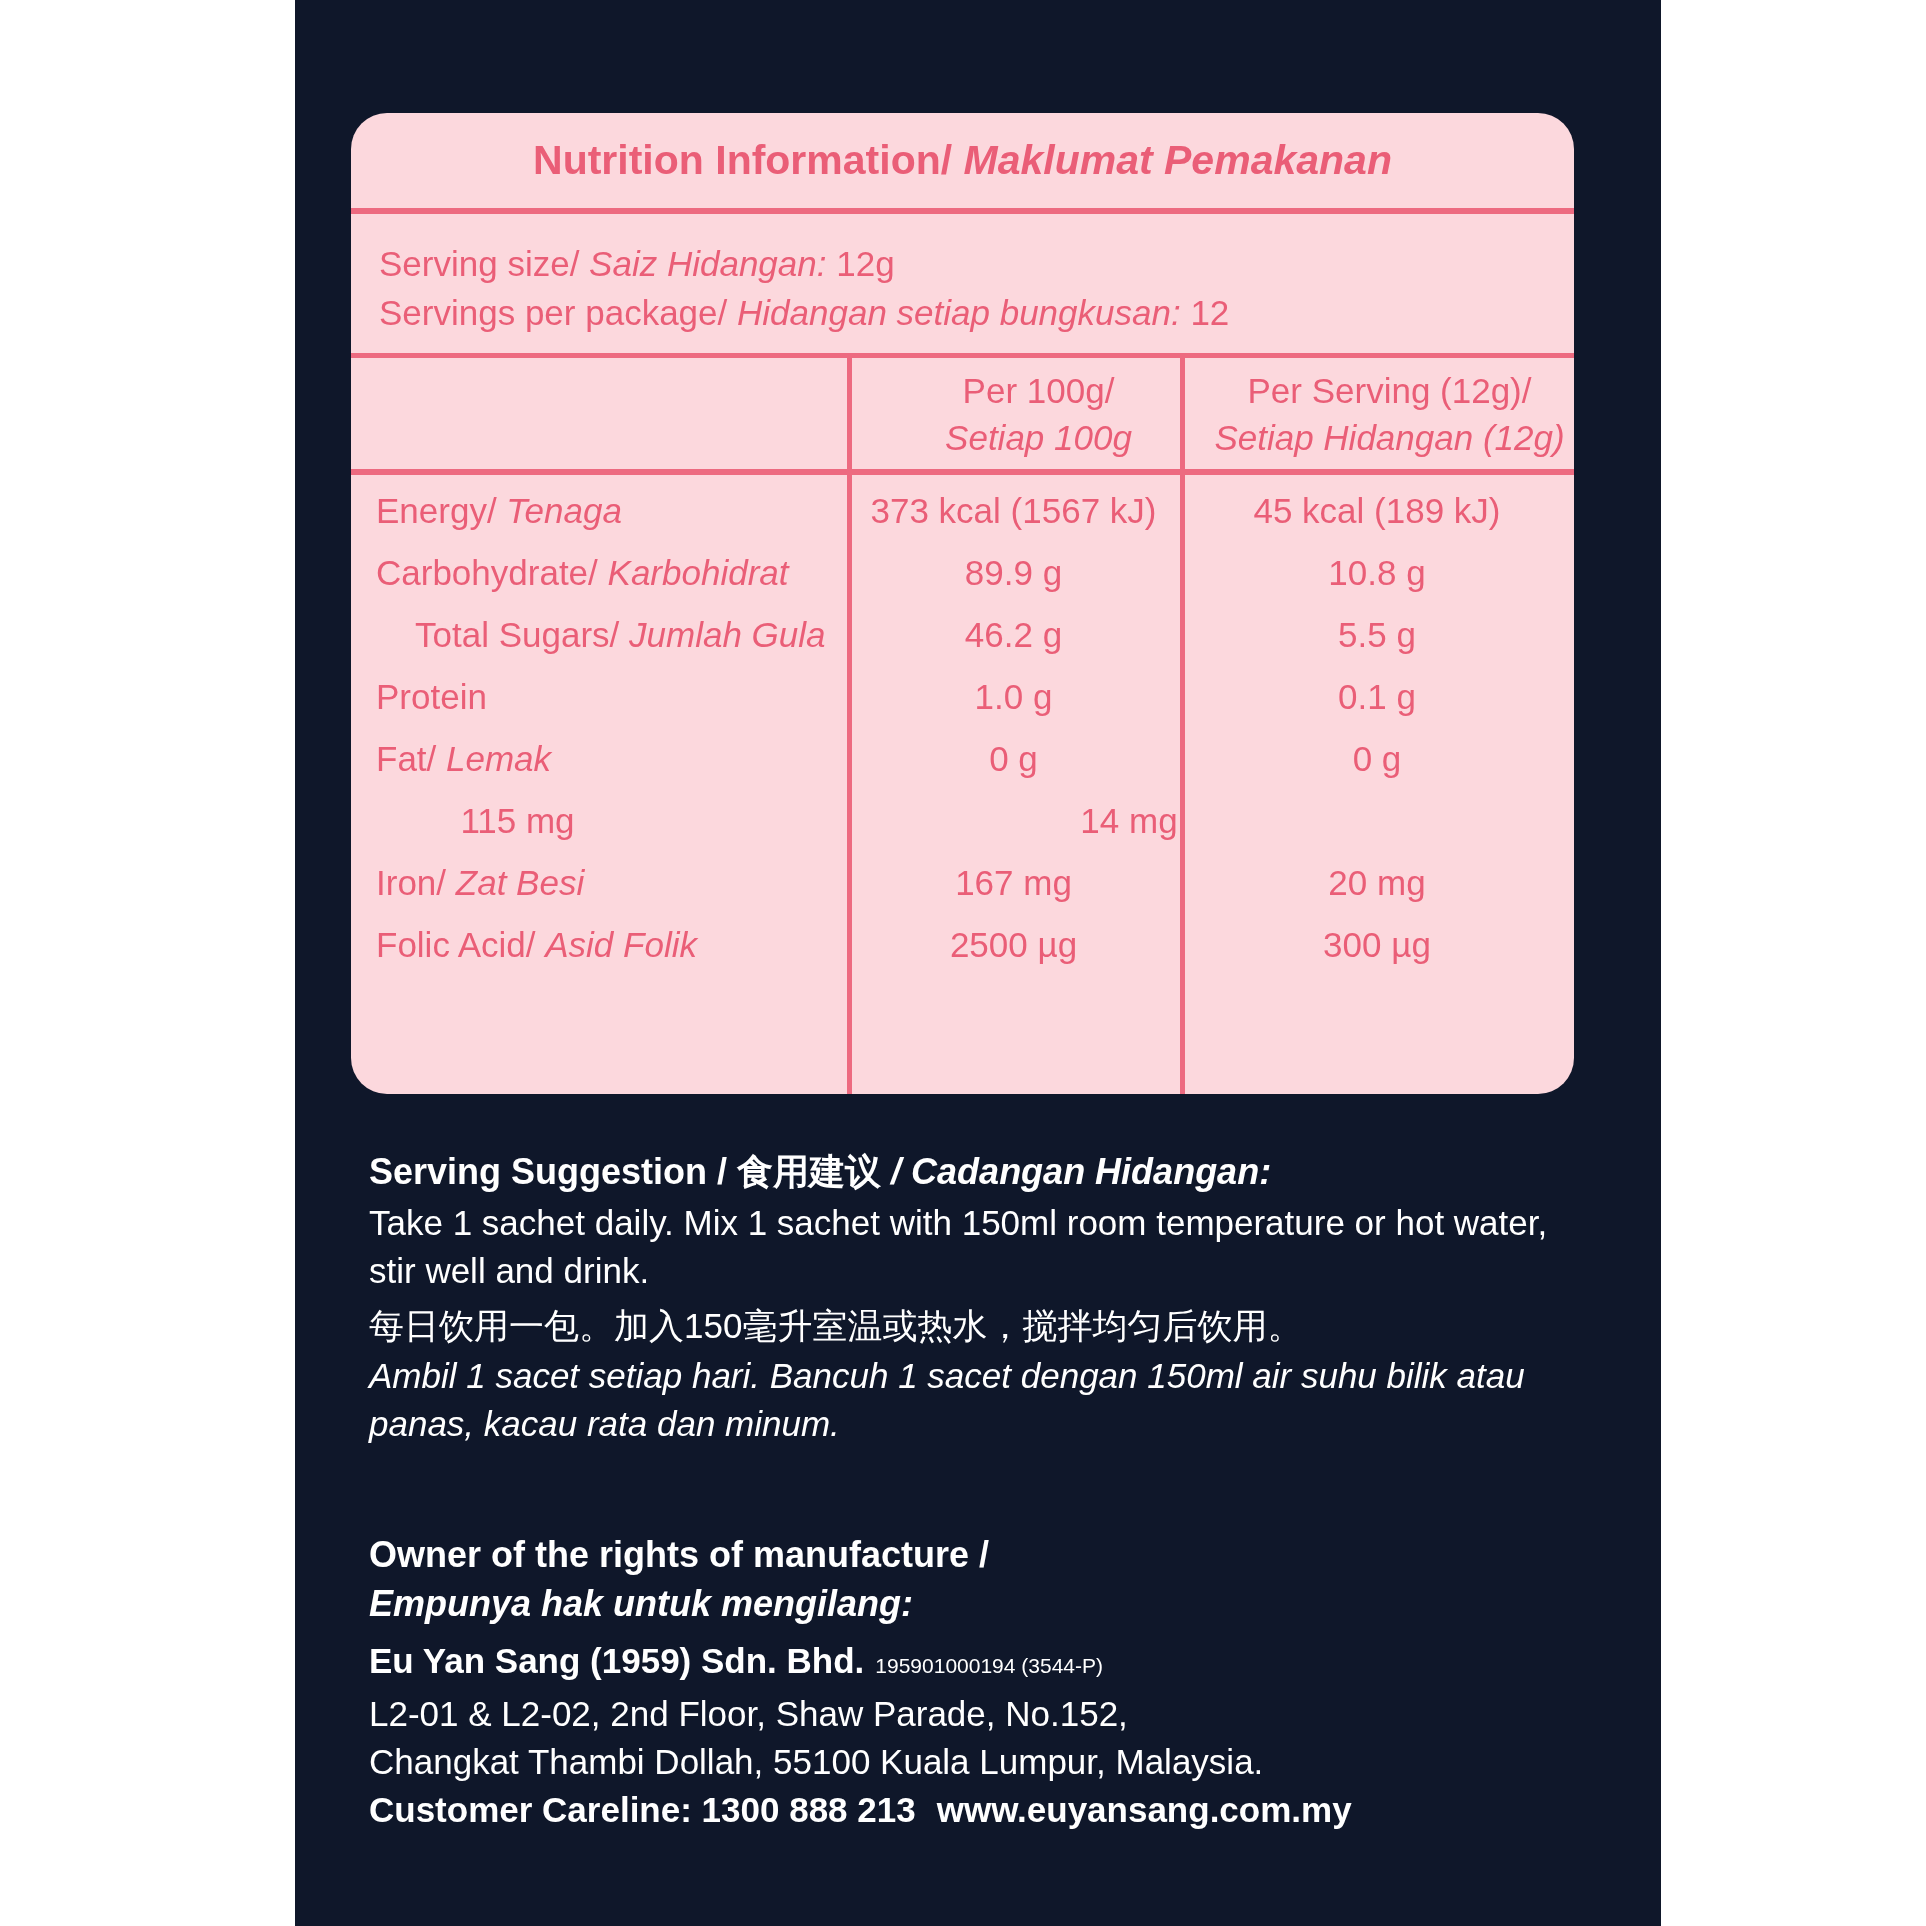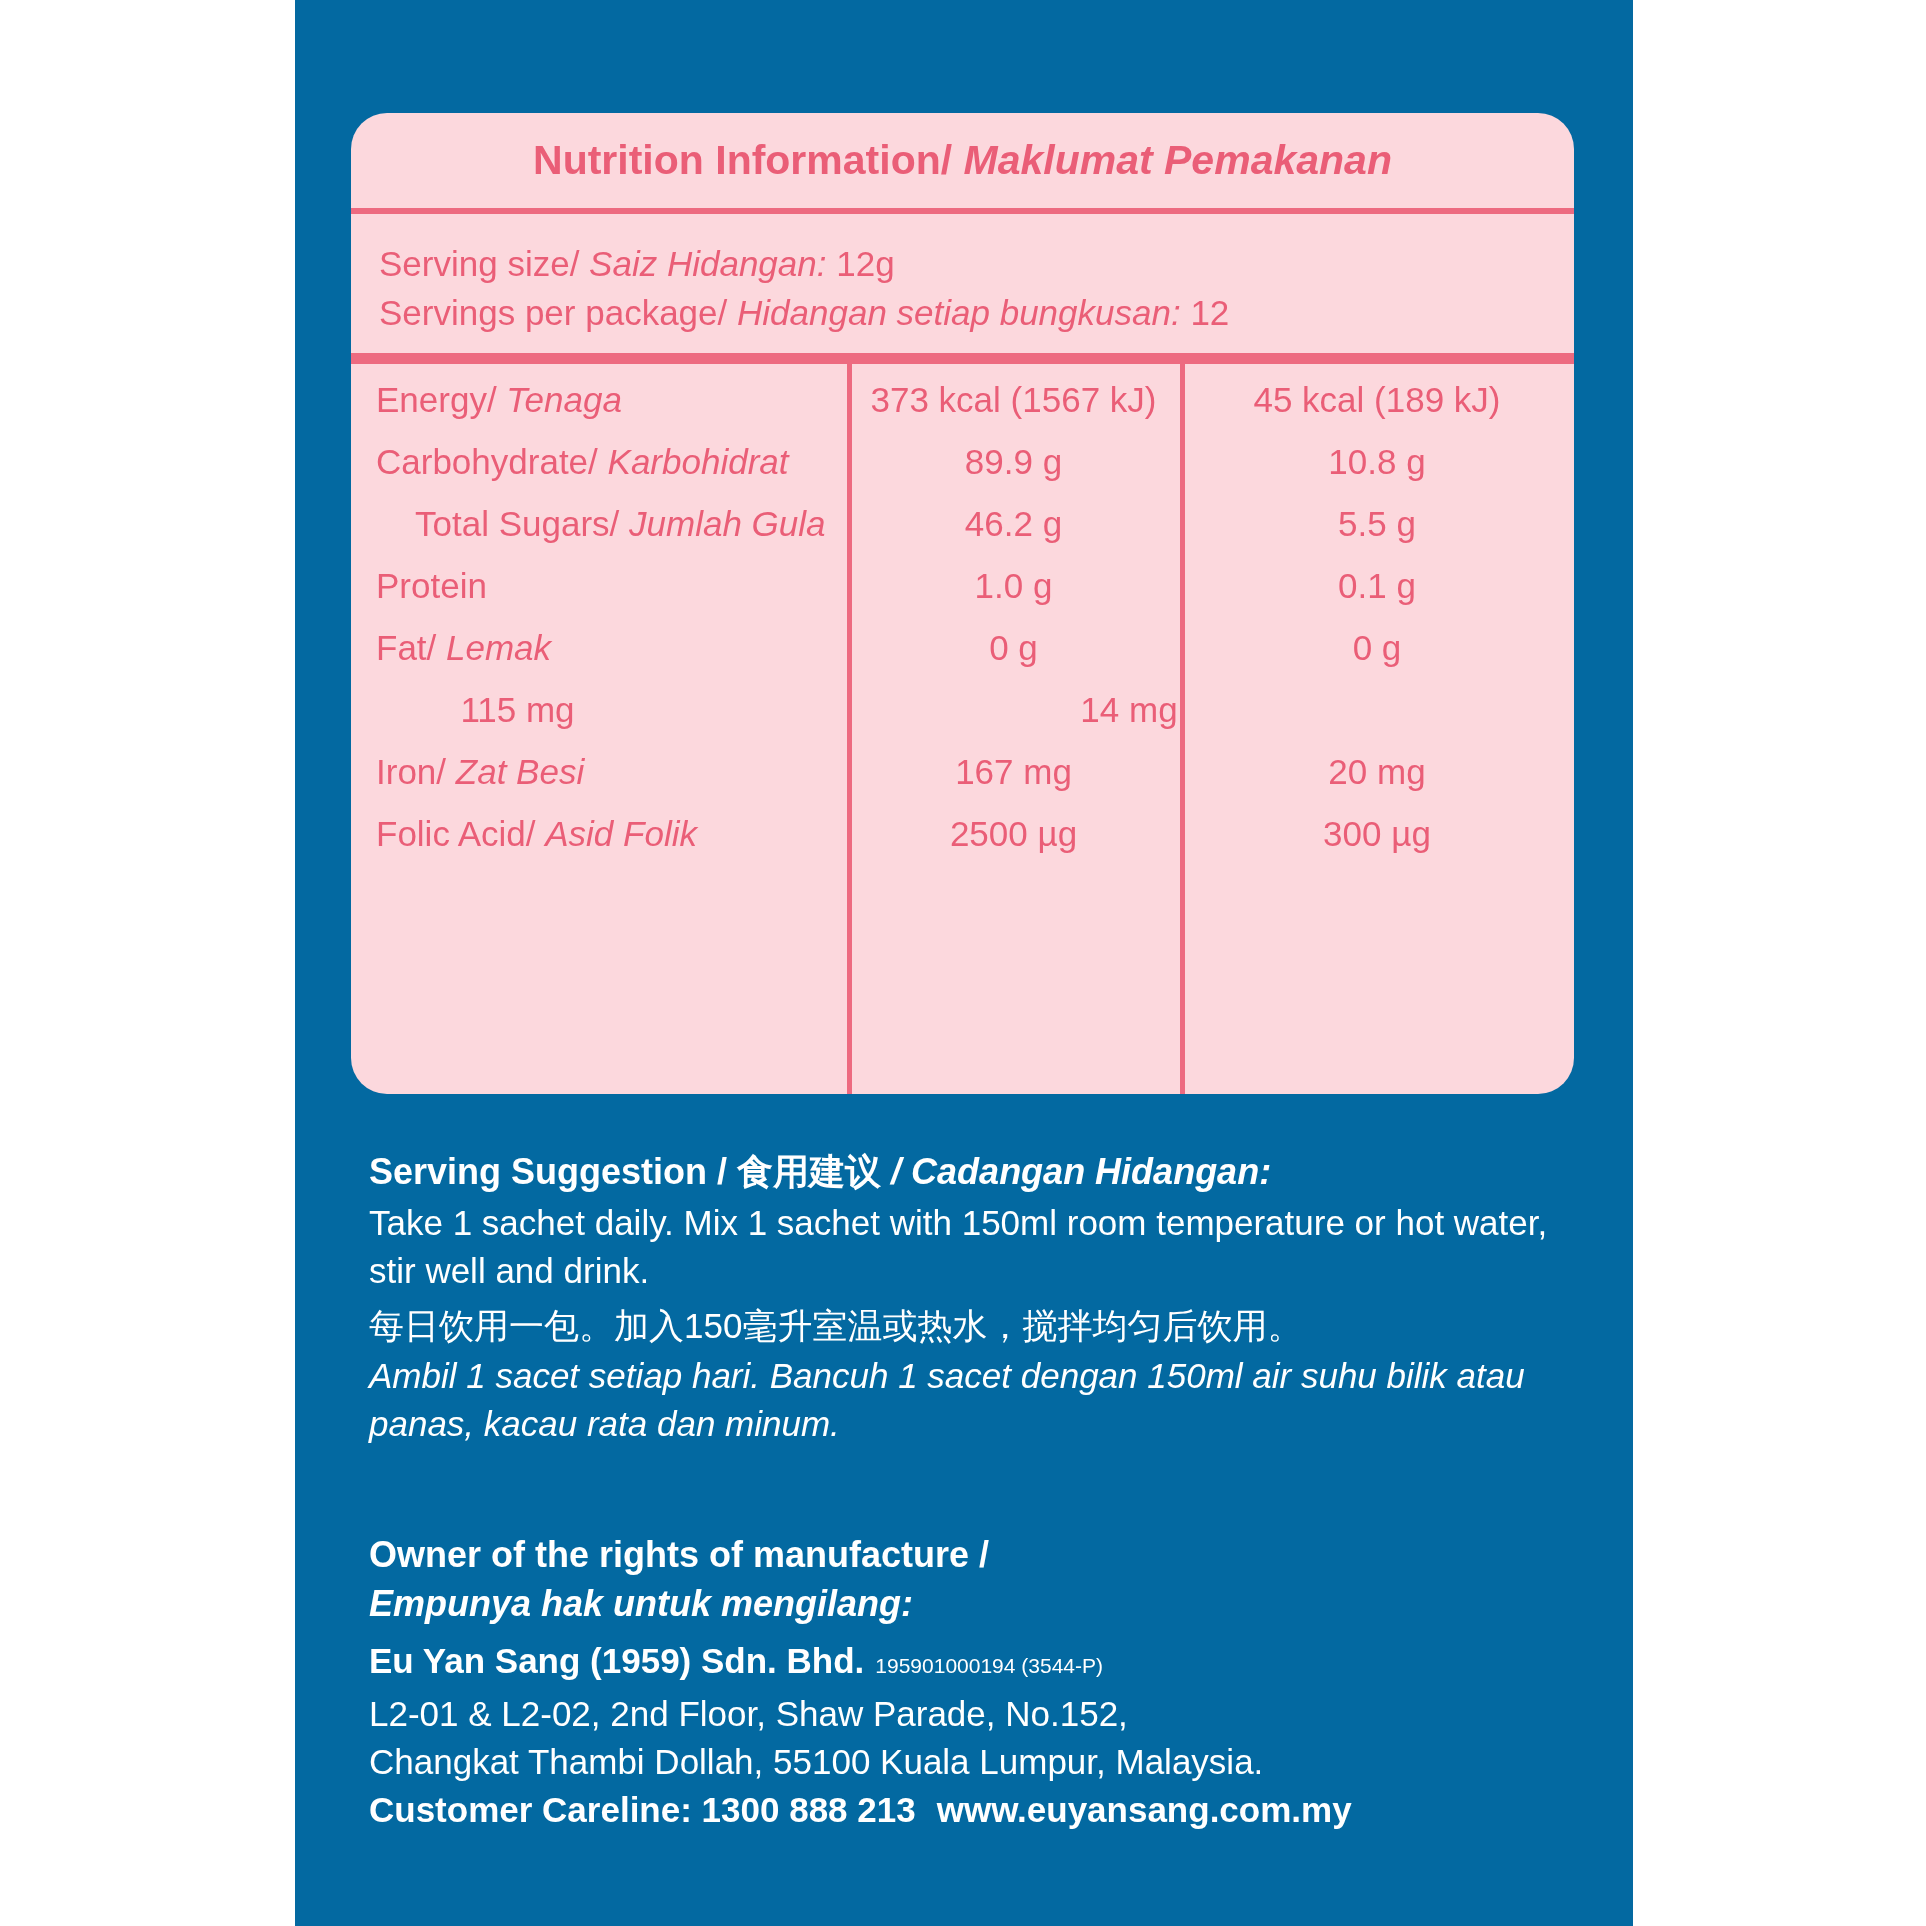--- a/index.html
+++ b/index.html
@@ -5,21 +5,22 @@
   html,body{margin:0;padding:0;}
   .page{
     position:relative;
     width:1926px;height:1926px;
     background:#ffffff;
     font-family:"Liberation Sans", sans-serif;
     overflow:hidden;
   }
   .label-bg{
     position:absolute;left:295px;top:0;width:1338px;height:1926px;
-    background:#0369a1;
+    background:#0f172a;
+    padding-left:28px;
   }
   
   .panel{
     position:absolute;left:351px;top:113px;width:1223px;height:981px;
     background:#fcd8dd;border-radius:36px;
     color:#ea5e77;
     display:flex;flex-direction:column;
     overflow:hidden;
   }
   .title-sec{
@@ -92,20 +93,31 @@
           <span class="it">Hidangan setiap bungkusan:</span>
           <span>12</span>
         </div>
       </div>
       <div class="hdiv"></div>
 
       <div class="table-sec">
         <div class="vline v1"></div>
         <div class="vline v2"></div>
 
+        <div class="thead">
+          <div class="hcell c1"></div>
+          <div class="hcell c2">
+            <span>Per 100g/</span><br>
+            <span class="it">Setiap 100g</span>
+          </div>
+          <div class="hcell c3">
+            <span>Per Serving (12g)/</span><br>
+            <span class="it">Setiap Hidangan (12g)</span>
+          </div>
+        </div>
         <div class="hdiv"></div>
 
         <div class="tbody">
           <div class="trow">
             <div class="cell c1"><span>Energy/</span> <span class="it">Tenaga</span></div>
             <div class="cell c2">373 kcal (1567 kJ)</div>
             <div class="cell c3">45 kcal (189 kJ)</div>
           </div>
           <div class="trow">
             <div class="cell c1"><span>Carbohydrate/</span> <span class="it">Karbohidrat</span></div>

